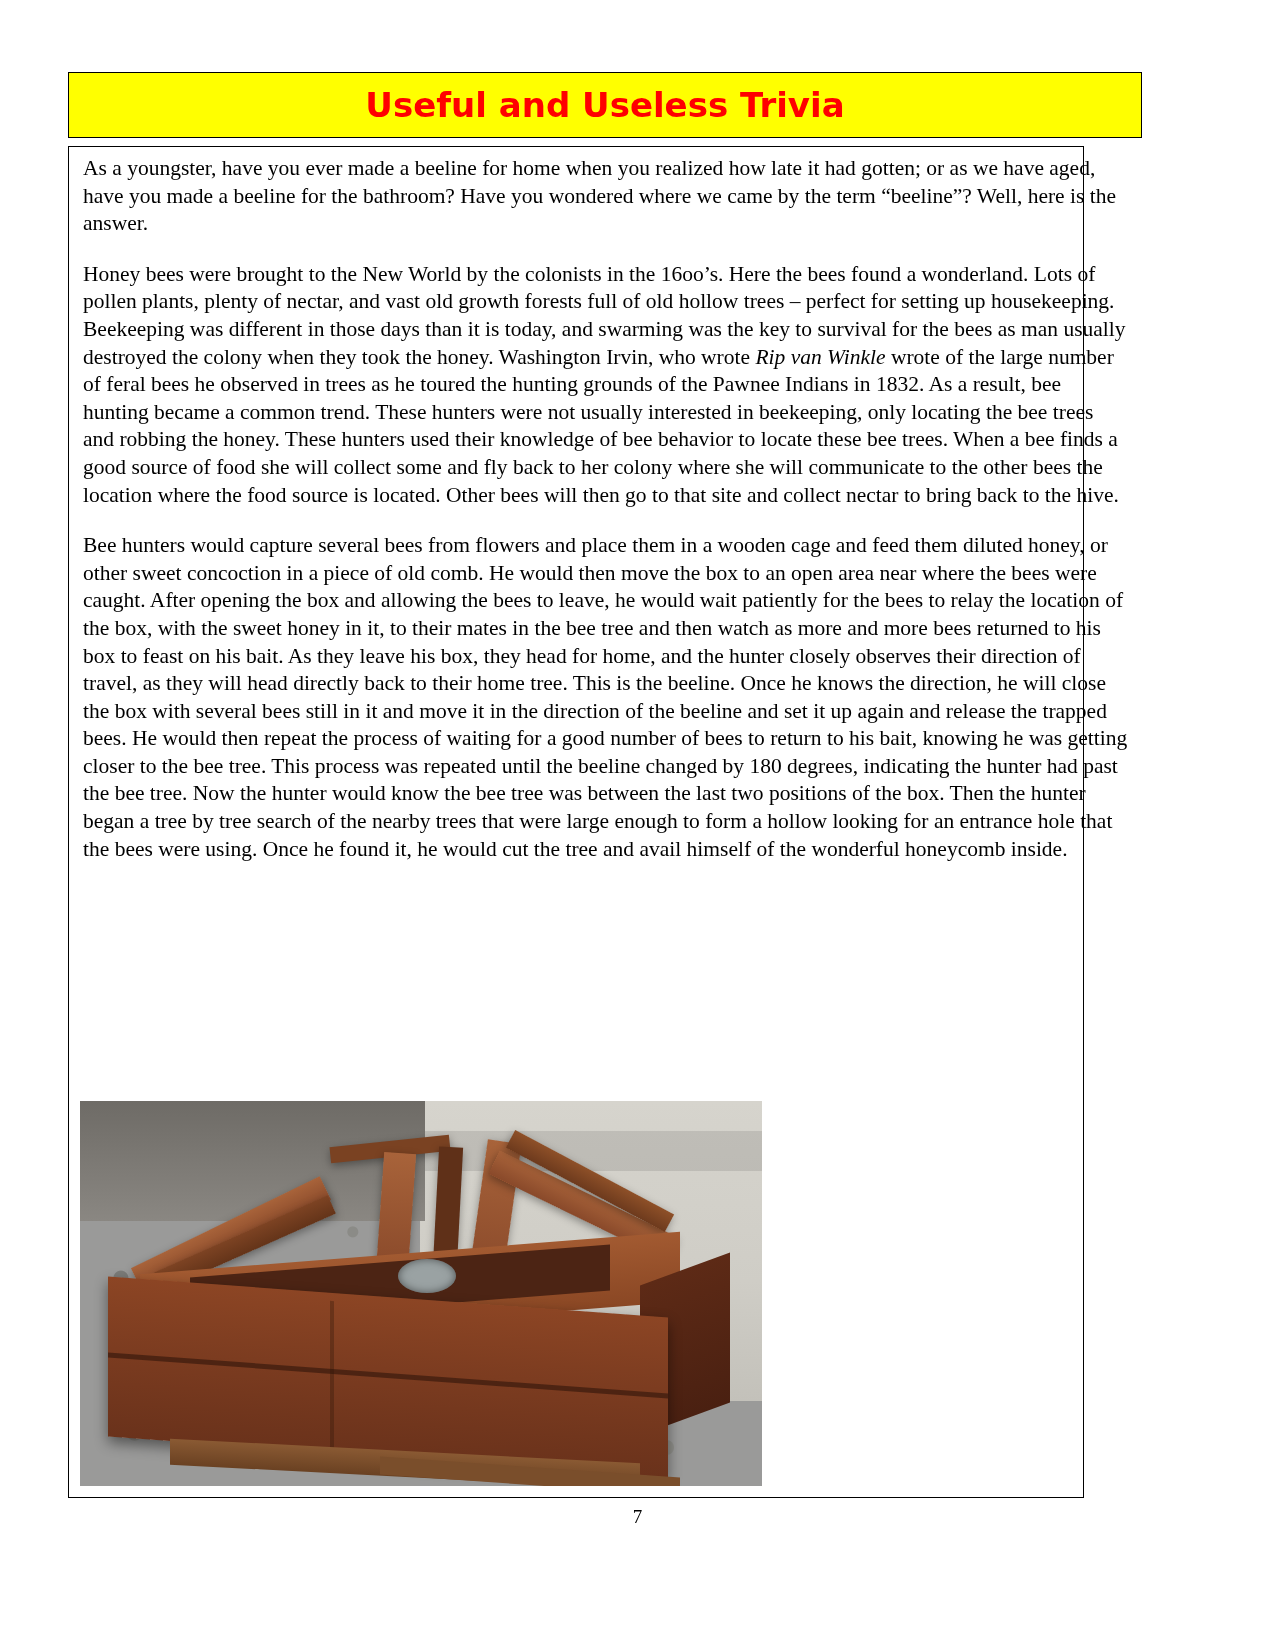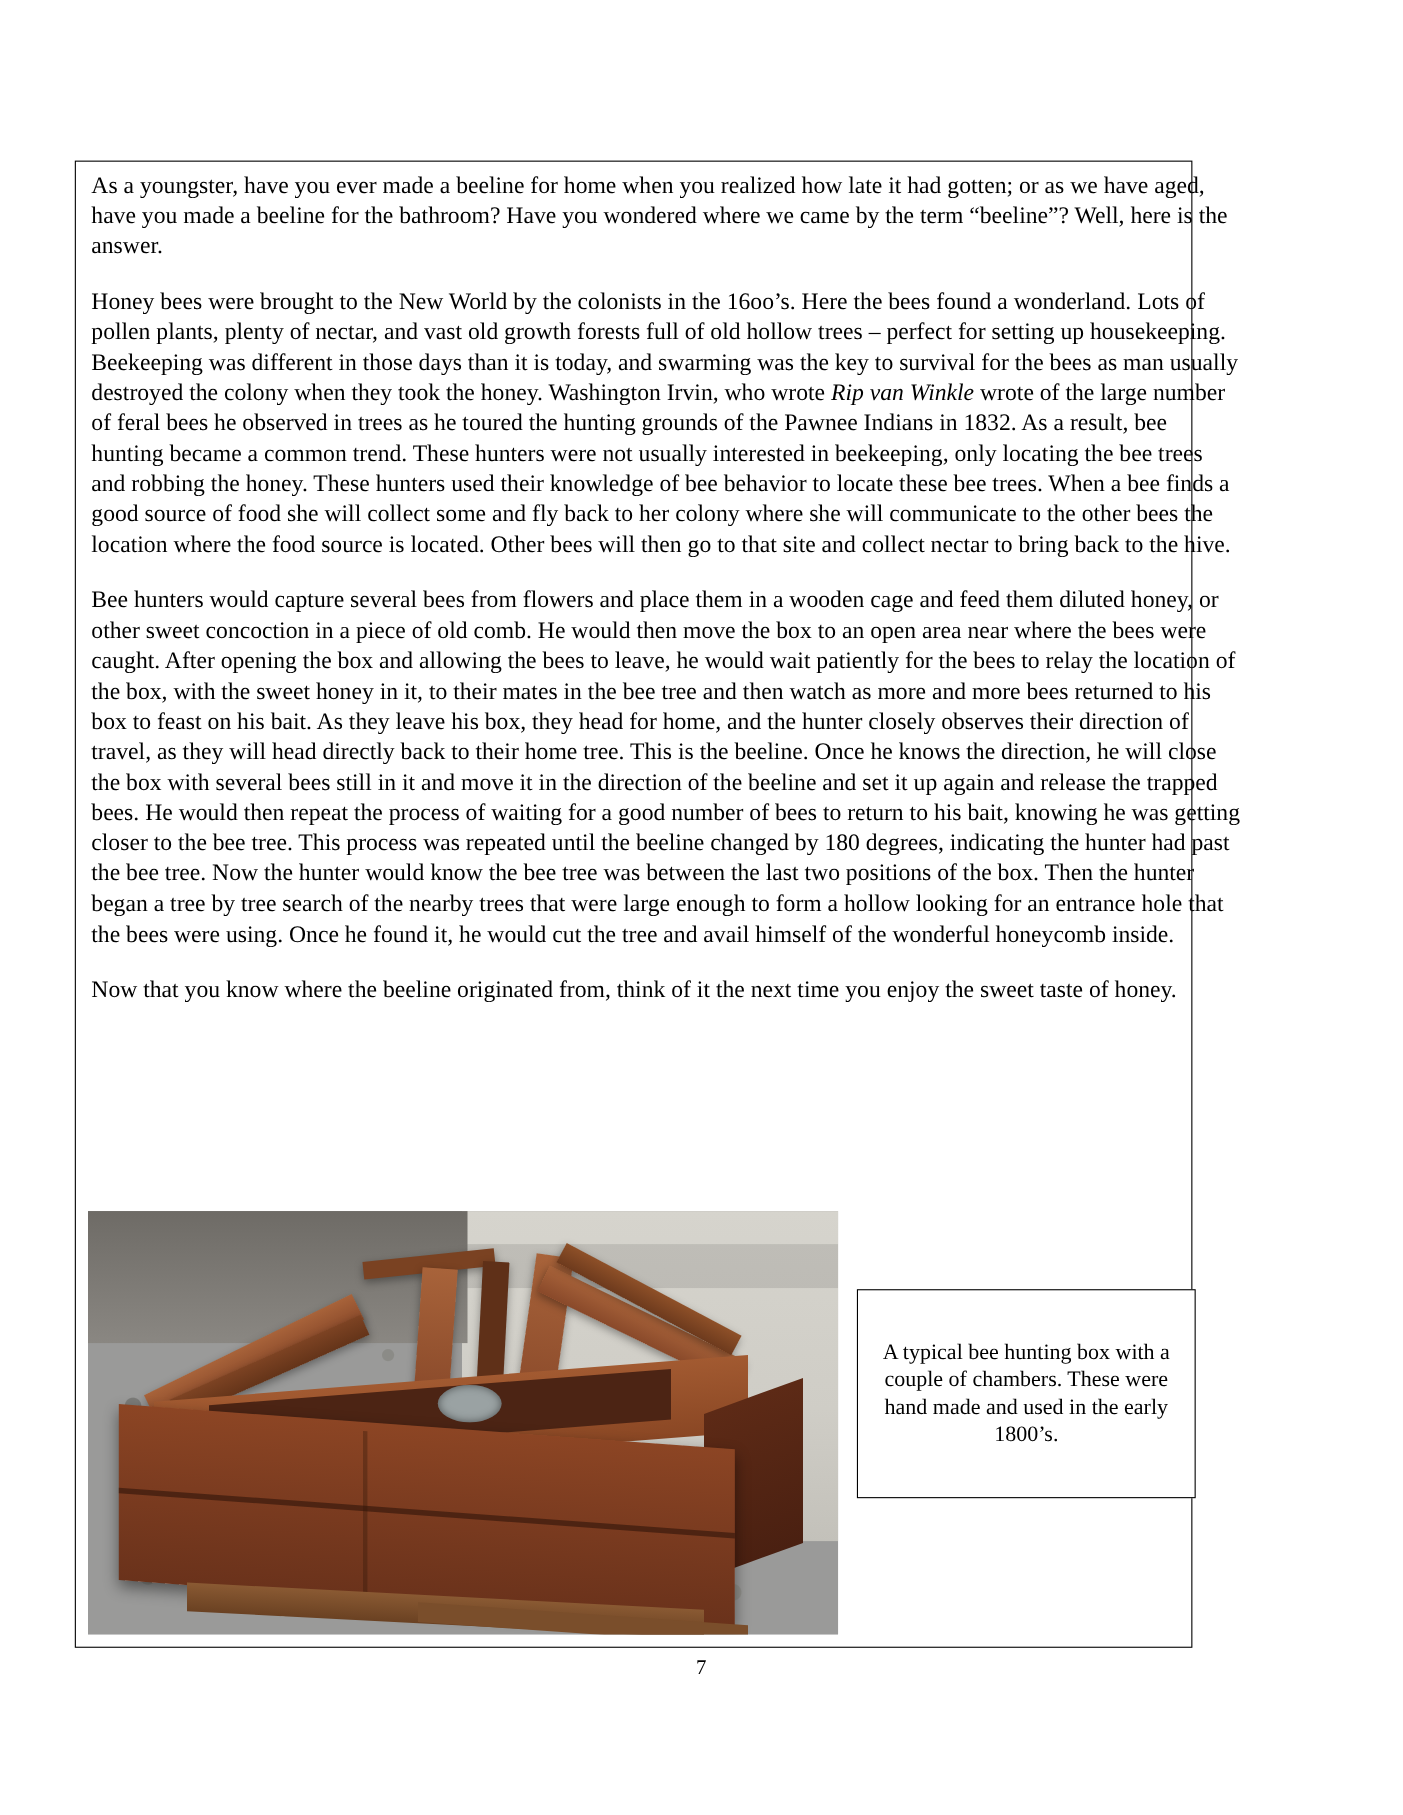--- a/index.html
+++ b/index.html
@@ -242,28 +242,30 @@
     text-align: center;
     font-size: 19px;
     color: #000000;
   }
 </style>
 </head>
 <body>
 
 <div class="page">
 
+  <div class="title-banner">
+    <div class="title-text">Useful and Useless Trivia</div>
+  </div>
 
   <div class="body-frame">
 
     <div class="article-text">
       <p>As a youngster, have you ever made a beeline for home when you realized how late it had gotten; or as we have aged, have you made a beeline for the bathroom?  Have you wondered where we came by the term “beeline”?  Well, here is the answer.</p>
       <p><span>Honey bees were brought to the New World by the colonists in the 16oo’s.  Here the bees found a wonderland.  Lots of pollen plants, plenty of nectar, and vast old growth forests full of old hollow trees – perfect for setting up housekeeping.  Beekeeping was different in those days than it is today, and swarming was the key to survival for the bees as man usually destroyed the colony when they took the honey.  Washington Irvin, who wrote </span><i>Rip van Winkle</i><span> wrote of the large number of feral bees he observed in trees as he toured the  hunting grounds of the Pawnee Indians in 1832.  As a result, bee hunting became a common trend.  These hunters were not usually interested in beekeeping, only locating the bee trees and robbing the honey.  These hunters used their knowledge of bee behavior to locate these bee trees.  When a bee finds a good source of food she will collect some and fly back to her colony where she will communicate to the other bees the location where the food source is located.  Other bees will then go to that site and collect nectar to bring back to the hive.</span></p>
       <p>Bee hunters would capture several bees from flowers and place them in a wooden cage and feed them diluted honey, or other sweet concoction in a piece of old comb.  He would then move the box to an open area near where the bees were caught.  After opening the box and allowing the bees to leave, he would wait patiently for the bees to relay the location of the box, with the sweet honey in it, to their mates in the bee tree and then watch as more and more bees returned to his box to feast on his bait.  As they leave his box, they head for home, and the hunter closely observes their direction of travel, as they will head directly back to their home tree.  This is the beeline.  Once he knows the direction, he will close the box with several bees still in it and move it in the direction of the beeline and set it up again and release the trapped bees.  He would then repeat the process of waiting for a good number of bees to return to his bait, knowing he was getting closer to the bee tree.  This process was repeated until the beeline changed by 180 degrees, indicating the hunter had past the bee tree.  Now the hunter would know the bee tree was between the last two positions of the box.  Then the hunter began a tree by tree search of the nearby trees that were large enough to form a hollow looking for an entrance hole that the bees were using.  Once he found it, he would cut the tree and avail himself of the wonderful honeycomb inside.</p>
-      <p>Now that you know where the beeline originated from, think of it the next time you enjoy the sweet taste of honey.</p>
     </div>
 
     <div class="photo-wrap">
       <div class="photo">
         <div class="gravel"></div>
         <div class="wall"></div>
         <div class="wall-shadow"></div>
         <div class="floor-dark"></div>
         <div class="lid l8"></div>
         <div class="lid l3"></div>
@@ -278,21 +280,18 @@
         <div class="box-hole"></div>
         <div class="box-right"></div>
         <div class="box-front"></div>
         <div class="box-front-seam"></div>
         <div class="box-front-grain1"></div>
         <div class="stand"></div>
         <div class="stand2"></div>
       </div>
     </div>
 
-    <div class="caption-box">
-      <div class="caption-text">A typical bee hunting box with a couple of chambers.  These were hand made and used in the early 1800’s.</div>
-    </div>
 
   </div>
 
   <div class="page-number">7</div>
 
 </div>
 
 </body></html>

